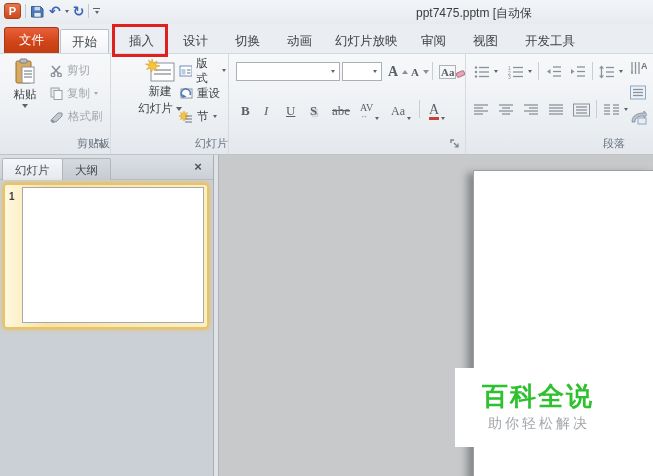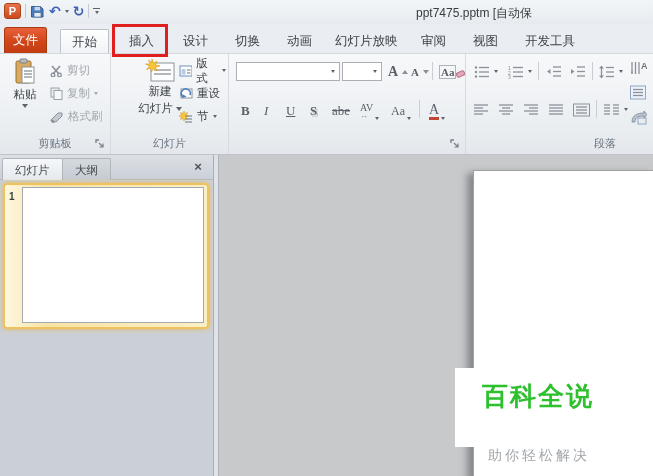--- a/index.html
+++ b/index.html
@@ -16,34 +16,34 @@
   .qat-sep { width:1px; height:14px; background:#C3C9CF; }
   .glyph-blue { color:#3F63B4; font-family:"DejaVu Sans",sans-serif; font-size:14px; font-weight:bold; line-height:16px; }
   .dd { width:0; height:0; border-left:3px solid transparent; border-right:3px solid transparent; border-top:4px solid #5E646B; display:inline-block; }
   .dd.small { border-left-width:2.5px; border-right-width:2.5px; border-top-width:3.5px; }
   .qat-more { display:flex; flex-direction:column; align-items:center; }
   .qat-more .bar { width:7px; height:1px; background:#5E646B; margin-bottom:2px; }
   #title-text { position:absolute; left:416px; top:5px; width:240px; white-space:nowrap; overflow:hidden; color:#3A3D40; font-size:12px; }
 
   
   #tabrow { position:absolute; left:0; top:24px; width:653px; height:29px; background:#EAEEF2; }
-  .file-tab { position:absolute; left:4px; top:3px; height:26px; padding:0 8px; line-height:25px;
+  .file-tab { position:absolute; left:4px; top:3px; height:26px; padding:0 14px; line-height:25px;
     background:linear-gradient(#E8603C,#D14518 55%,#C23D12); border:1px solid #A63A12; border-bottom:none;
     border-radius:3px 3px 0 0; color:#FFF; font-size:12.5px; }
   .rtab { position:absolute; top:5px; height:24px; line-height:24px; padding:0 11px; font-size:12.5px; color:#3F4347; }
   .rtab.active { background:linear-gradient(#FEFEFE,#F0F3F6); border:1px solid #BDC2C8; border-bottom:none;
     border-radius:2px 2px 0 0; height:25px; }
   #highlight-box { position:absolute; left:112px; top:24px; width:56px; height:33px;
     border:3px solid #E01F1F; z-index:20; }
 
   
   #ribbon { position:absolute; left:0; top:53px; width:653px; height:102px;
     background:linear-gradient(#F7F8FA,#EEF1F4 55%,#E4E8EC); border-top:1px solid #D4D9DE; border-bottom:1px solid #BFC4C9; }
   .rgroup { position:absolute; top:0; bottom:0; border-right:1px solid #D7DBDF; }
-  .group-label { position:absolute; bottom:3px; left:0; right:0; text-align:center; font-size:11px; color:#687381; }
+  .group-label { position:absolute; bottom:3px; left:0; right:0; text-align:right; font-size:11px; color:#687381; }
   .launcher { position:absolute; right:4px; bottom:4px; width:11px; height:11px; }
   .bigbtn { position:absolute; display:flex; flex-direction:column; align-items:center; gap:2px;
     font-size:11.5px; color:#3E4347; text-align:center; }
   .btn-small { position:absolute; display:flex; align-items:center; gap:4px; height:21px; padding:0 2px; font-size:11.5px; color:#3E4347; }
   .btn-small.disabled { color:#A3A8AD; }
   .combo { position:absolute; height:19px; background:#FFF; border:1px solid #ABB0B7; display:flex; align-items:center; justify-content:flex-end; padding-right:4px; }
   .fbtn { position:absolute; top:45px; height:21px; display:flex; align-items:flex-end; gap:2px; padding:0 2px;
     font-family:"Liberation Serif","DejaVu Serif",serif; font-size:13px; color:#5B6169; line-height:18px; }
   .vsep { position:absolute; width:1px; background:#C9CED3; }
   .letterA { font-family:"Liberation Serif","DejaVu Serif",serif; font-weight:bold; color:#5B6169; }
@@ -65,21 +65,21 @@
     background:linear-gradient(to right,#FFF8E0,#F6E3A4 20%,#FBEFC6); box-shadow:0 0 5px rgba(232,186,80,0.95); }
   #thumb-num { position:absolute; left:4px; top:6px; font-size:10px; font-weight:bold; color:#3C4043; }
   #thumb-slide { position:absolute; left:17px; top:2px; right:3px; bottom:4px; background:#FFF; border:1px solid #A4AAAF; }
   #splitter { position:absolute; left:213px; top:0; width:6px; height:321px; background:#DFE3E8;
     border-left:1px solid #A9AEB4; border-right:1px solid #AFB4BA; }
   #canvas { position:absolute; left:219px; top:0; width:434px; height:321px; background:#C7C9CB; overflow:hidden; }
   #slide { position:absolute; left:254px; top:15px; width:182px; height:310px; background:#FFF;
     border:1px solid #9EA0A2; box-shadow:-6px 3px 7px rgba(72,74,76,0.5); }
   #watermark { position:absolute; left:236px; top:213px; width:200px; height:79px; background:#FFF; }
   #wm-title { position:absolute; left:27px; top:11px; font-size:26px; font-weight:bold; color:#2EC02E; letter-spacing:2px; }
-  #wm-sub { position:absolute; left:33px; top:47px; font-size:14px; color:#A2A6AA; letter-spacing:3px;margin-top:32px; }
+  #wm-sub { position:absolute; left:33px; top:47px; font-size:14px; color:#A2A6AA; letter-spacing:3px; }
 </style>
 </head>
 <body>
 
 <div id="window">
 
   <div id="titlebar">
     <div class="qat">
       <div class="p-logo">P</div>
       <div class="qat-sep"></div>

